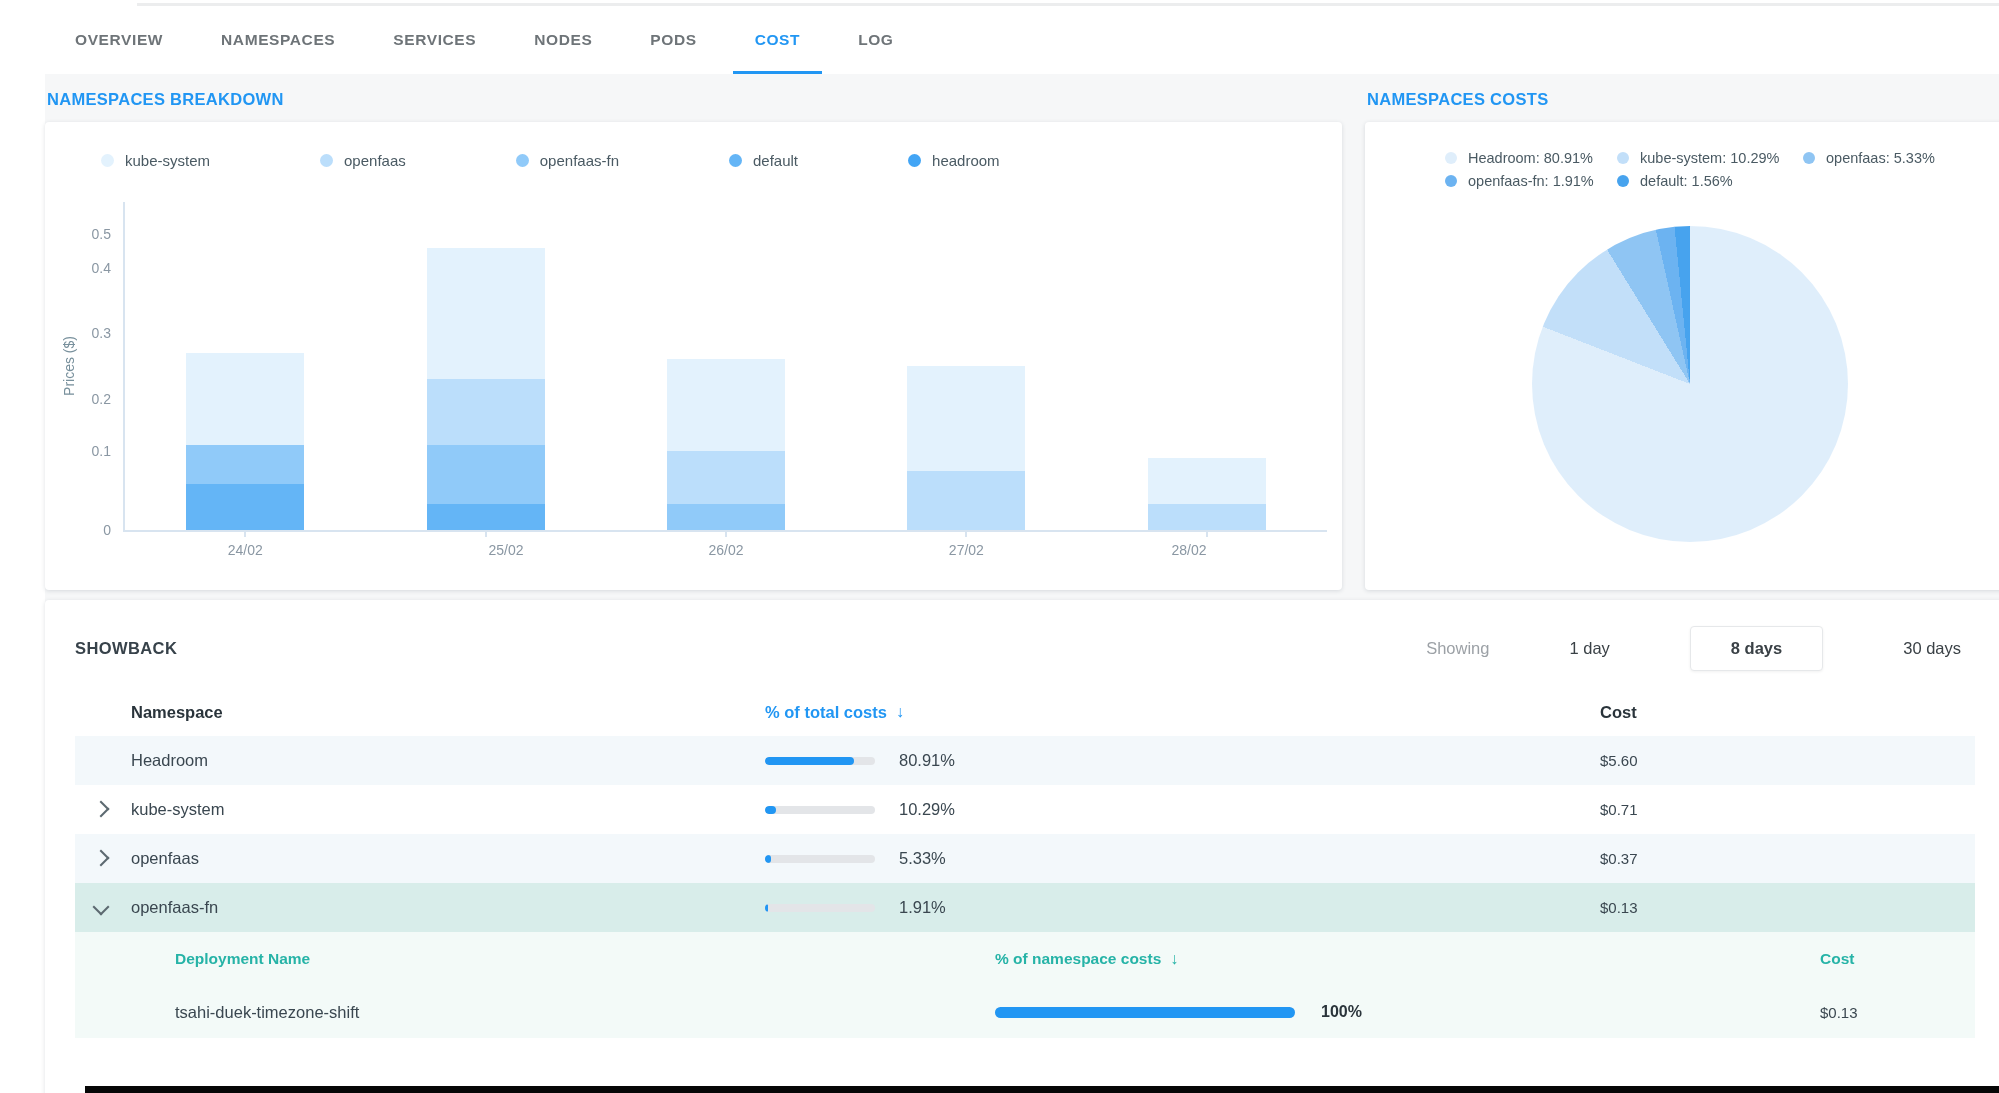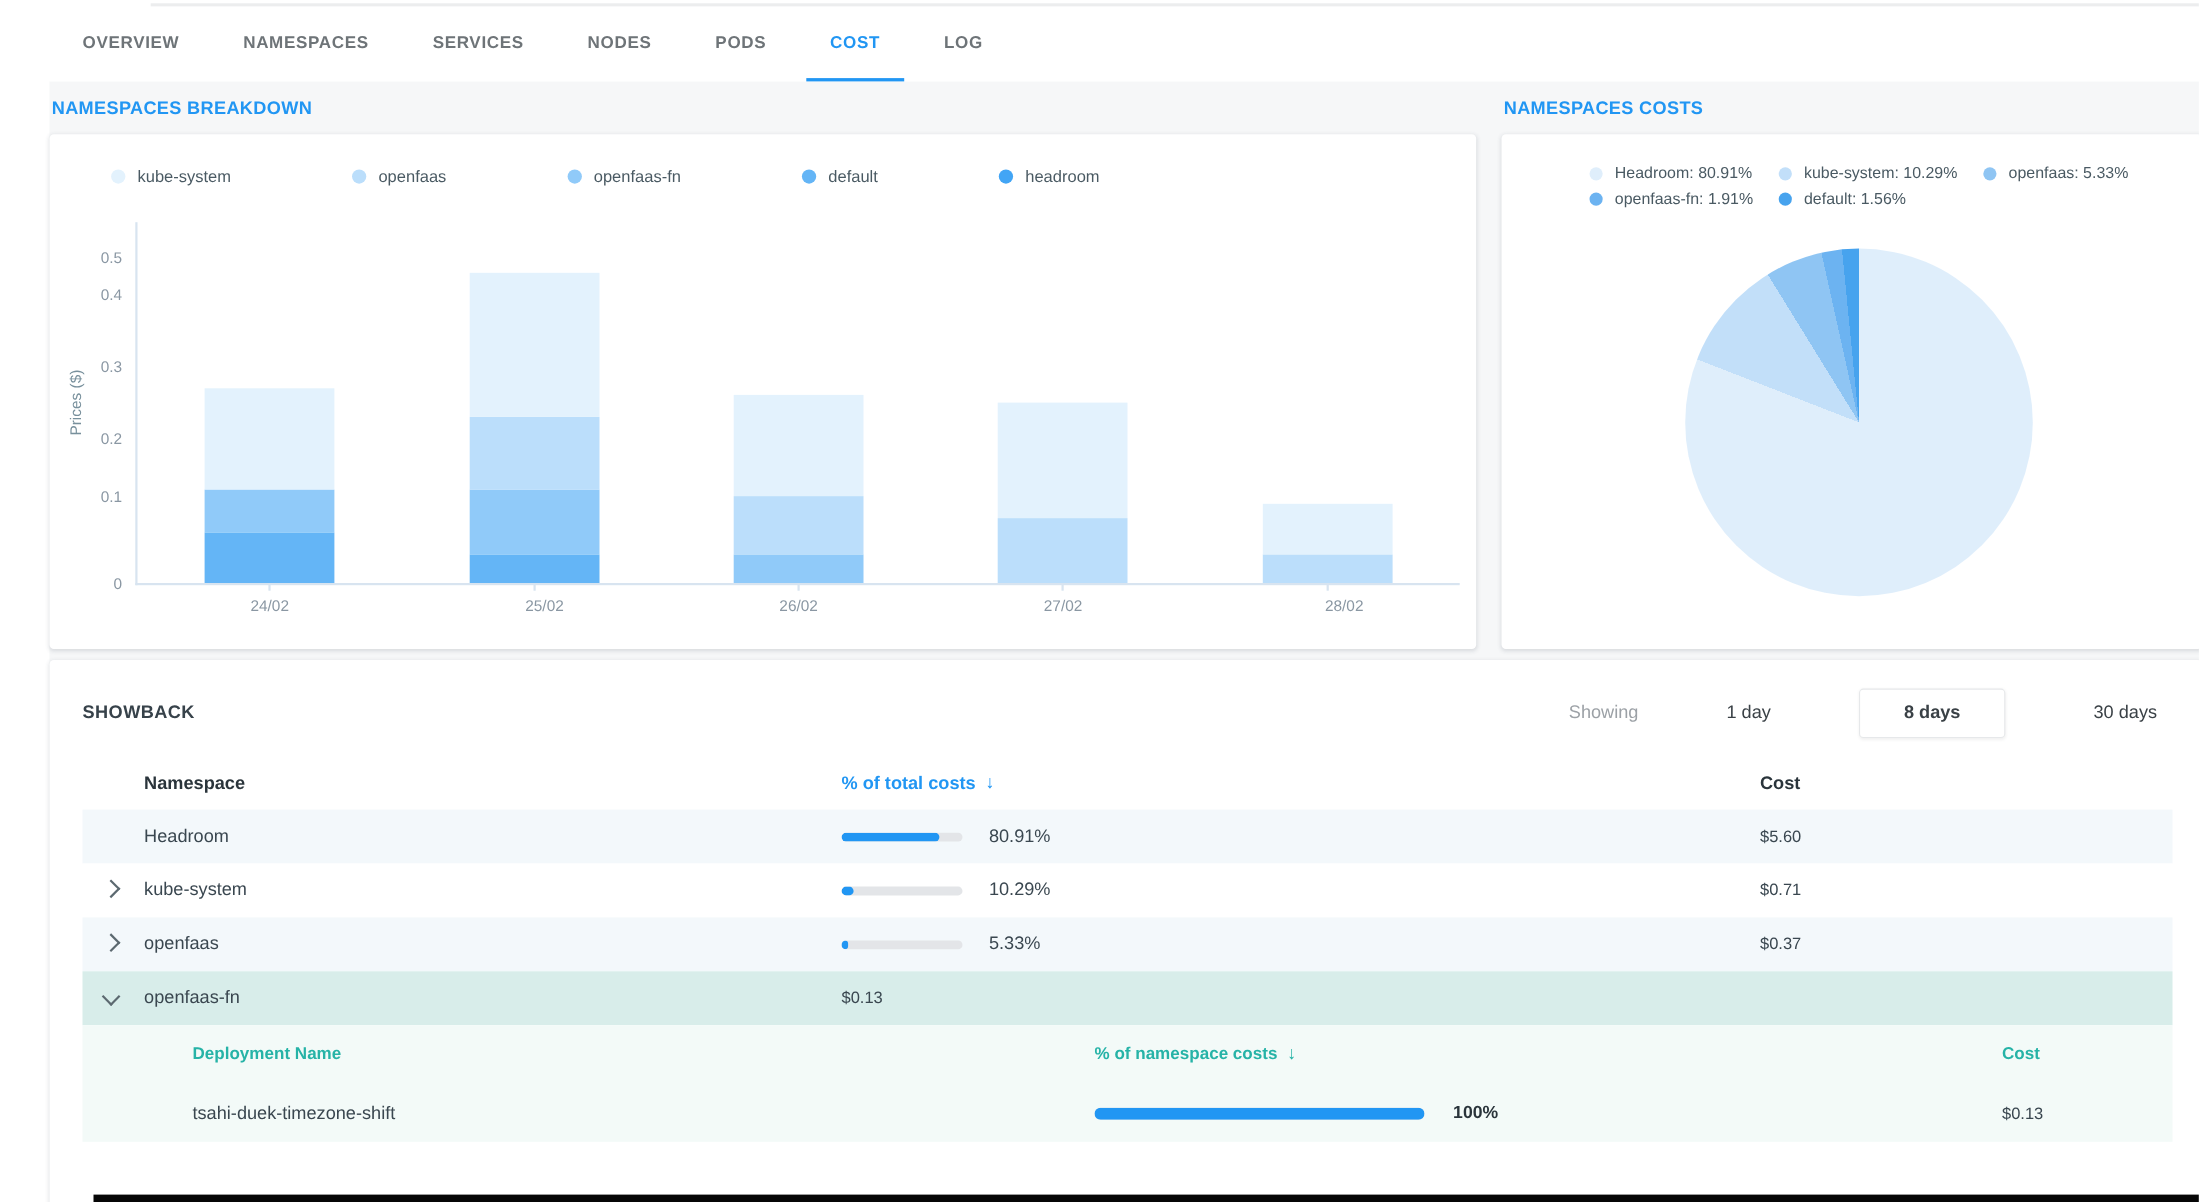--- a/index.html
+++ b/index.html
@@ -133,36 +133,36 @@
       <span class="ytick" style="top: 196.8px;">0.2</span>
       <span class="ytick" style="top: 131.2px;">0.3</span>
       <span class="ytick" style="top: 65.6px;">0.4</span>
       <span class="ytick" style="top: 0px; margin-top: 32px;">0.5</span>
       <span class="xtickmark" style="left: 120.2px;"></span>
       <span class="xticklabel" style="left: 120.2px;">24/02</span>
       <div class="bar-seg" style="left: 61.2px; width: 118px; bottom: 0px; height: 45.92px; background: rgb(100, 181, 246);"></div>
       <div class="bar-seg" style="left: 61.2px; width: 118px; bottom: 45.92px; height: 39.36px; background: rgb(144, 202, 249);"></div>
       <div class="bar-seg" style="left: 61.2px; width: 118px; bottom: 85.28px; height: 91.84px; background: rgb(227, 242, 253);"></div>
       <span class="xtickmark" style="left: 360.6px;"></span>
-      <span class="xticklabel" style="left: 370px;">25/02</span>
+      <span class="xticklabel" style="left: 381px;">25/02</span>
       <div class="bar-seg" style="left: 301.6px; width: 118px; bottom: 0px; height: 26.24px; background: rgb(100, 181, 246);"></div>
       <div class="bar-seg" style="left: 301.6px; width: 118px; bottom: 26.24px; height: 59.04px; background: rgb(144, 202, 249);"></div>
       <div class="bar-seg" style="left: 301.6px; width: 118px; bottom: 85.28px; height: 65.6px; background: rgb(187, 222, 251);"></div>
       <div class="bar-seg" style="left: 301.6px; width: 118px; bottom: 150.88px; height: 131.2px; background: rgb(227, 242, 253);"></div>
       <span class="xtickmark" style="left: 601px;"></span>
       <span class="xticklabel" style="left: 601px;">26/02</span>
       <div class="bar-seg" style="left: 542px; width: 118px; bottom: 0px; height: 26.24px; background: rgb(144, 202, 249);"></div>
       <div class="bar-seg" style="left: 542px; width: 118px; bottom: 26.24px; height: 52.48px; background: rgb(187, 222, 251);"></div>
       <div class="bar-seg" style="left: 542px; width: 118px; bottom: 78.72px; height: 91.84px; background: rgb(227, 242, 253);"></div>
       <span class="xtickmark" style="left: 841.4px;"></span>
       <span class="xticklabel" style="left: 841.4px;">27/02</span>
       <div class="bar-seg" style="left: 782.4px; width: 118px; bottom: 0px; height: 59.04px; background: rgb(187, 222, 251);"></div>
       <div class="bar-seg" style="left: 782.4px; width: 118px; bottom: 59.04px; height: 104.96px; background: rgb(227, 242, 253);"></div>
       <span class="xtickmark" style="left: 1081.8px;"></span>
-      <span class="xticklabel" style="left: 1097px;">28/02</span>
+      <span class="xticklabel" style="left: 1064px;">28/02</span>
       <div class="bar-seg" style="left: 1022.8px; width: 118px; bottom: 0px; height: 26.24px; background: rgb(187, 222, 251);"></div>
       <div class="bar-seg" style="left: 1022.8px; width: 118px; bottom: 26.24px; height: 45.92px; background: rgb(227, 242, 253);"></div>
     </div>
 </div>
 
 <div class="card" id="pie-card">
   <div class="pie-legend" id="pie-legend">
       <div class="legend-item">
         <span class="legend-dot" style="background: rgb(223, 238, 251);"></span>
         <span class="legend-label">Headroom: 80.91%</span>
@@ -240,20 +240,26 @@
               <div class="track">
                 <div class="fill" style="width: 5.33%;"></div>
               </div>
               <span class="pct-label">5.33%</span>
             </div>
             <div class="cell-cost">$0.37</div>
           </div>
           <div class="trow" style="background: rgb(216, 237, 234);">
             <div><span class="chev down"></span></div>
             <div class="cell-name">openfaas-fn</div>
+            <div class="pct-wrap">
+              <div class="track">
+                <div class="fill" style="width: 1.91%;"></div>
+              </div>
+              <span class="pct-label">1.91%</span>
+            </div>
             <div class="cell-cost">$0.13</div>
           </div>
           <div class="subpanel">
             <div class="subrow head">
               <div class="sth">Deployment Name</div>
               <div class="sth">
                 <span>% of namespace costs</span>
                 <span class="sort-arrow">↓</span>
               </div>
               <div class="sth">Cost</div>

